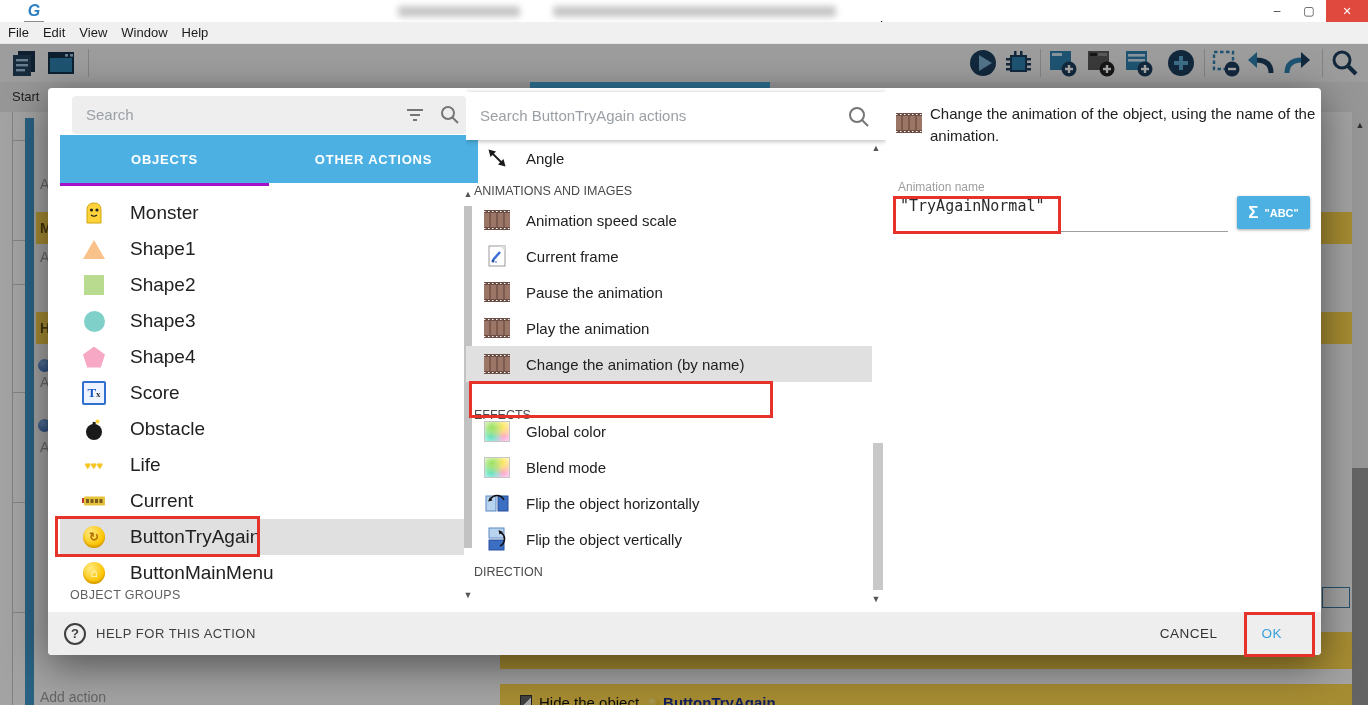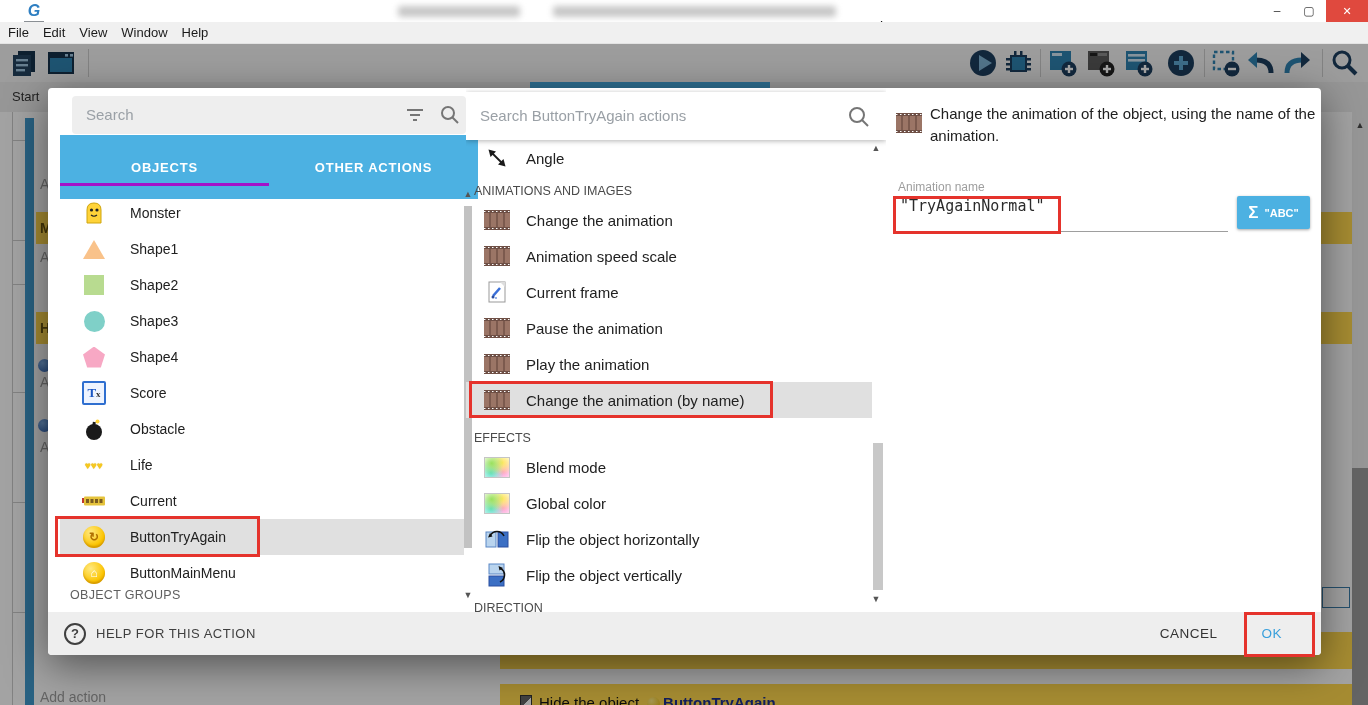--- a/index.html
+++ b/index.html
@@ -50,29 +50,29 @@
   .sb-arrow{font-size:9px;color:#4a4a4a;line-height:10px;text-align:center;width:16px;}
   #dim-overlay{left:0;top:0;width:1368px;height:661px;background:rgba(0,0,0,0.35);z-index:10;}
 
   
   #dialog{left:48px;top:88px;width:1273px;height:567px;background:#fff;border-radius:4px;
           box-shadow:0 10px 40px rgba(0,0,0,0.5);z-index:20;}
   
   #col-left{left:12px;top:0;width:418px;height:524px;overflow:hidden;}
   #obj-search{left:12px;top:8px;width:394px;height:38px;background:#eeeeee;border-radius:4px;}
   #obj-search .ph{position:absolute;left:14px;top:0;line-height:38px;font-size:15px;color:#9aa0a6;}
-  #left-tabs{left:0;top:47px;width:418px;height:64px;background:#4cb1e2;display:flex;}
+  #left-tabs{left:0;top:47px;width:418px;height:48px;background:#4cb1e2;display:flex;}
   .tab-cell{flex:1;display:flex;align-items:center;justify-content:center;
             color:#fff;font-size:13px;font-weight:bold;letter-spacing:0.8px;}
   #tab-underline{left:0;top:95px;width:209px;height:3px;background:#a312c9;}
   #obj-list{left:0;top:98px;width:404px;height:405px;padding-top:9px;box-sizing:border-box;}
   .obj-row{height:36px;display:flex;align-items:center;}
   .obj-row.selected{background:#e0e0e0;}
   .oicon{width:24px;height:24px;margin-left:22px;display:flex;align-items:center;justify-content:center;}
-  .olabel{margin-left:24px;font-size:14px;color:#212121;text-align:center;}
+  .olabel{margin-left:24px;font-size:19px;color:#212121;text-align:center;}
   #group-header{left:10px;top:500px;font-size:12.5px;color:#606060;letter-spacing:0.3px;}
   
   .shape-triangle{width:0;height:0;border-left:11px solid transparent;border-right:11px solid transparent;
                   border-bottom:19px solid #f9c28a;}
   .shape-square{width:20px;height:20px;background:#b8db90;}
   .shape-circle{width:21px;height:21px;border-radius:50%;background:#7fd0c8;}
   .shape-pentagon{width:22px;height:21px;background:#f7a8c4;
      clip-path:polygon(50% 0%,100% 38%,81% 100%,19% 100%,0% 38%);}
   .icon-score{width:20px;height:20px;background:#eef4ff;border:2px solid #2f6fd0;border-radius:2px;
      font-family:"Liberation Serif",serif;font-weight:bold;font-size:13px;color:#1a56c4;
@@ -95,21 +95,21 @@
   #col-mid{left:418px;top:0;width:420px;height:524px;overflow:hidden;}
   #act-search{left:0px;top:4px;width:420px;height:48px;background:#fff;
       box-shadow:0 1px 5px rgba(0,0,0,0.3);}
   #act-search .ph{position:absolute;left:14px;top:0;line-height:48px;font-size:15px;color:#9aa0a6;}
   #mid-list{left:0;top:52px;width:406px;height:472px;overflow:hidden;}
   .act-row{height:36px;display:flex;align-items:center;}
   .act-row.selected{background:#e0e0e0;}
   .aicon{width:26px;height:22px;margin-left:18px;display:flex;align-items:center;justify-content:center;}
   .alabel{margin-left:16px;font-size:15px;color:#212121;}
   .sec-header{height:26px;padding:8px 0 0 8px;font-size:12.5px;color:#4a4a4a;box-sizing:border-box;}
-  .sec-header.tall{height:31px;padding-top:13px;}
+  .sec-header.tall{height:31px;padding-top:26px;}
   .rainbow{width:24px;height:19px;border:1px solid #c5c5c5;
      background:radial-gradient(circle at 28% 28%,#9be15d,rgba(255,255,255,0) 55%),
                 radial-gradient(circle at 72% 25%,#ffe95d,rgba(255,255,255,0) 55%),
                 radial-gradient(circle at 25% 78%,#5de1c8,rgba(255,255,255,0) 55%),
                 radial-gradient(circle at 75% 72%,#ff9bd5,rgba(255,255,255,0) 60%),#fff;}
   #mid-sb-up{left:402px;top:55px;}
   #mid-sb-thumb{left:407px;top:355px;width:10px;height:147px;background:#c8c8c8;}
   #mid-sb-down{left:402px;top:506px;}
 
   
@@ -459,104 +459,90 @@
             <svg width="26" height="20">
                 <rect width="26" height="20" fill="#6e4f45"></rect>
                 <rect y="3" width="26" height="14" fill="#9b7566"></rect>
                 <rect x="5" y="3" width="2" height="14" fill="#7c5a4e"></rect>
                 <rect x="12" y="3" width="2" height="14" fill="#7c5a4e"></rect>
                 <rect x="19" y="3" width="2" height="14" fill="#7c5a4e"></rect>
                 <line x1="0" y1="1.5" x2="26" y2="1.5" stroke="#fff" stroke-width="1.2" stroke-dasharray="1.5,2.5"></line>
                 <line x1="0" y1="18.5" x2="26" y2="18.5" stroke="#fff" stroke-width="1.2" stroke-dasharray="1.5,2.5"></line>
               </svg>
           </span>
-          <span class="alabel">Change the animation</span>
+          <span class="alabel">Animation speed scale</span>
+        </div>
+        <div class="act-row">
+          <span class="aicon">
+            <svg width="22" height="22">
+                <rect x="3" y="1" width="16" height="20" fill="#fff" stroke="#999" stroke-width="1"></rect>
+                <polygon points="14,1 19,1 19,6" fill="#ddd"></polygon>
+                <line x1="7" y1="15" x2="14" y2="7" stroke="#3a6fd8" stroke-width="2.5"></line>
+                <circle cx="7" cy="16" r="1.5" fill="#2b4fa0"></circle>
+                <circle cx="10" cy="17" r="1" fill="#7a9be0"></circle>
+              </svg>
+          </span>
+          <span class="alabel">Current frame</span>
         </div>
         <div class="act-row">
           <span class="aicon">
             <svg width="26" height="20">
                 <rect width="26" height="20" fill="#6e4f45"></rect>
                 <rect y="3" width="26" height="14" fill="#9b7566"></rect>
                 <rect x="5" y="3" width="2" height="14" fill="#7c5a4e"></rect>
                 <rect x="12" y="3" width="2" height="14" fill="#7c5a4e"></rect>
                 <rect x="19" y="3" width="2" height="14" fill="#7c5a4e"></rect>
                 <line x1="0" y1="1.5" x2="26" y2="1.5" stroke="#fff" stroke-width="1.2" stroke-dasharray="1.5,2.5"></line>
                 <line x1="0" y1="18.5" x2="26" y2="18.5" stroke="#fff" stroke-width="1.2" stroke-dasharray="1.5,2.5"></line>
               </svg>
           </span>
-          <span class="alabel">Animation speed scale</span>
-        </div>
-        <div class="act-row">
-          <span class="aicon">
-            <svg width="22" height="22">
-                <rect x="3" y="1" width="16" height="20" fill="#fff" stroke="#999" stroke-width="1"></rect>
-                <polygon points="14,1 19,1 19,6" fill="#ddd"></polygon>
-                <line x1="7" y1="15" x2="14" y2="7" stroke="#3a6fd8" stroke-width="2.5"></line>
-                <circle cx="7" cy="16" r="1.5" fill="#2b4fa0"></circle>
-                <circle cx="10" cy="17" r="1" fill="#7a9be0"></circle>
-              </svg>
-          </span>
-          <span class="alabel">Current frame</span>
+          <span class="alabel">Pause the animation</span>
         </div>
         <div class="act-row">
           <span class="aicon">
             <svg width="26" height="20">
                 <rect width="26" height="20" fill="#6e4f45"></rect>
                 <rect y="3" width="26" height="14" fill="#9b7566"></rect>
                 <rect x="5" y="3" width="2" height="14" fill="#7c5a4e"></rect>
                 <rect x="12" y="3" width="2" height="14" fill="#7c5a4e"></rect>
                 <rect x="19" y="3" width="2" height="14" fill="#7c5a4e"></rect>
                 <line x1="0" y1="1.5" x2="26" y2="1.5" stroke="#fff" stroke-width="1.2" stroke-dasharray="1.5,2.5"></line>
                 <line x1="0" y1="18.5" x2="26" y2="18.5" stroke="#fff" stroke-width="1.2" stroke-dasharray="1.5,2.5"></line>
               </svg>
           </span>
-          <span class="alabel">Pause the animation</span>
-        </div>
-        <div class="act-row">
+          <span class="alabel">Play the animation</span>
+        </div>
+        <div class="act-row selected">
           <span class="aicon">
             <svg width="26" height="20">
                 <rect width="26" height="20" fill="#6e4f45"></rect>
                 <rect y="3" width="26" height="14" fill="#9b7566"></rect>
                 <rect x="5" y="3" width="2" height="14" fill="#7c5a4e"></rect>
                 <rect x="12" y="3" width="2" height="14" fill="#7c5a4e"></rect>
                 <rect x="19" y="3" width="2" height="14" fill="#7c5a4e"></rect>
                 <line x1="0" y1="1.5" x2="26" y2="1.5" stroke="#fff" stroke-width="1.2" stroke-dasharray="1.5,2.5"></line>
                 <line x1="0" y1="18.5" x2="26" y2="18.5" stroke="#fff" stroke-width="1.2" stroke-dasharray="1.5,2.5"></line>
               </svg>
           </span>
-          <span class="alabel">Play the animation</span>
-        </div>
-        <div class="act-row selected">
-          <span class="aicon">
-            <svg width="26" height="20">
-                <rect width="26" height="20" fill="#6e4f45"></rect>
-                <rect y="3" width="26" height="14" fill="#9b7566"></rect>
-                <rect x="5" y="3" width="2" height="14" fill="#7c5a4e"></rect>
-                <rect x="12" y="3" width="2" height="14" fill="#7c5a4e"></rect>
-                <rect x="19" y="3" width="2" height="14" fill="#7c5a4e"></rect>
-                <line x1="0" y1="1.5" x2="26" y2="1.5" stroke="#fff" stroke-width="1.2" stroke-dasharray="1.5,2.5"></line>
-                <line x1="0" y1="18.5" x2="26" y2="18.5" stroke="#fff" stroke-width="1.2" stroke-dasharray="1.5,2.5"></line>
-              </svg>
-          </span>
           <span class="alabel">Change the animation (by name)</span>
         </div>
 
         <div class="sec-header tall">EFFECTS</div>
 
         <div class="act-row">
           <span class="aicon">
               <span class="rainbow"></span>
             </span>
+          <span class="alabel">Global color</span>
+        </div>
+        <div class="act-row">
+          <span class="aicon">
+              <span class="rainbow"></span>
+            </span>
           <span class="alabel">Blend mode</span>
-        </div>
-        <div class="act-row">
-          <span class="aicon">
-              <span class="rainbow"></span>
-            </span>
-          <span class="alabel">Global color</span>
         </div>
         <div class="act-row">
           <span class="aicon">
             <svg width="24" height="20">
                 <rect x="1" y="3" width="10" height="15" fill="#b9d4ee" stroke="#5b87c5" stroke-width="1"></rect>
                 <rect x="13" y="3" width="10" height="15" fill="#3b6fc4" stroke="#2b4fa0" stroke-width="1"></rect>
                 <path d="M5 7 C 8 1, 16 1, 19 7" stroke="#111" stroke-width="1.6" fill="none"></path>
                 <polygon points="3,8.5 7.5,7.5 5,4" fill="#111"></polygon>
               </svg>
           </span>

